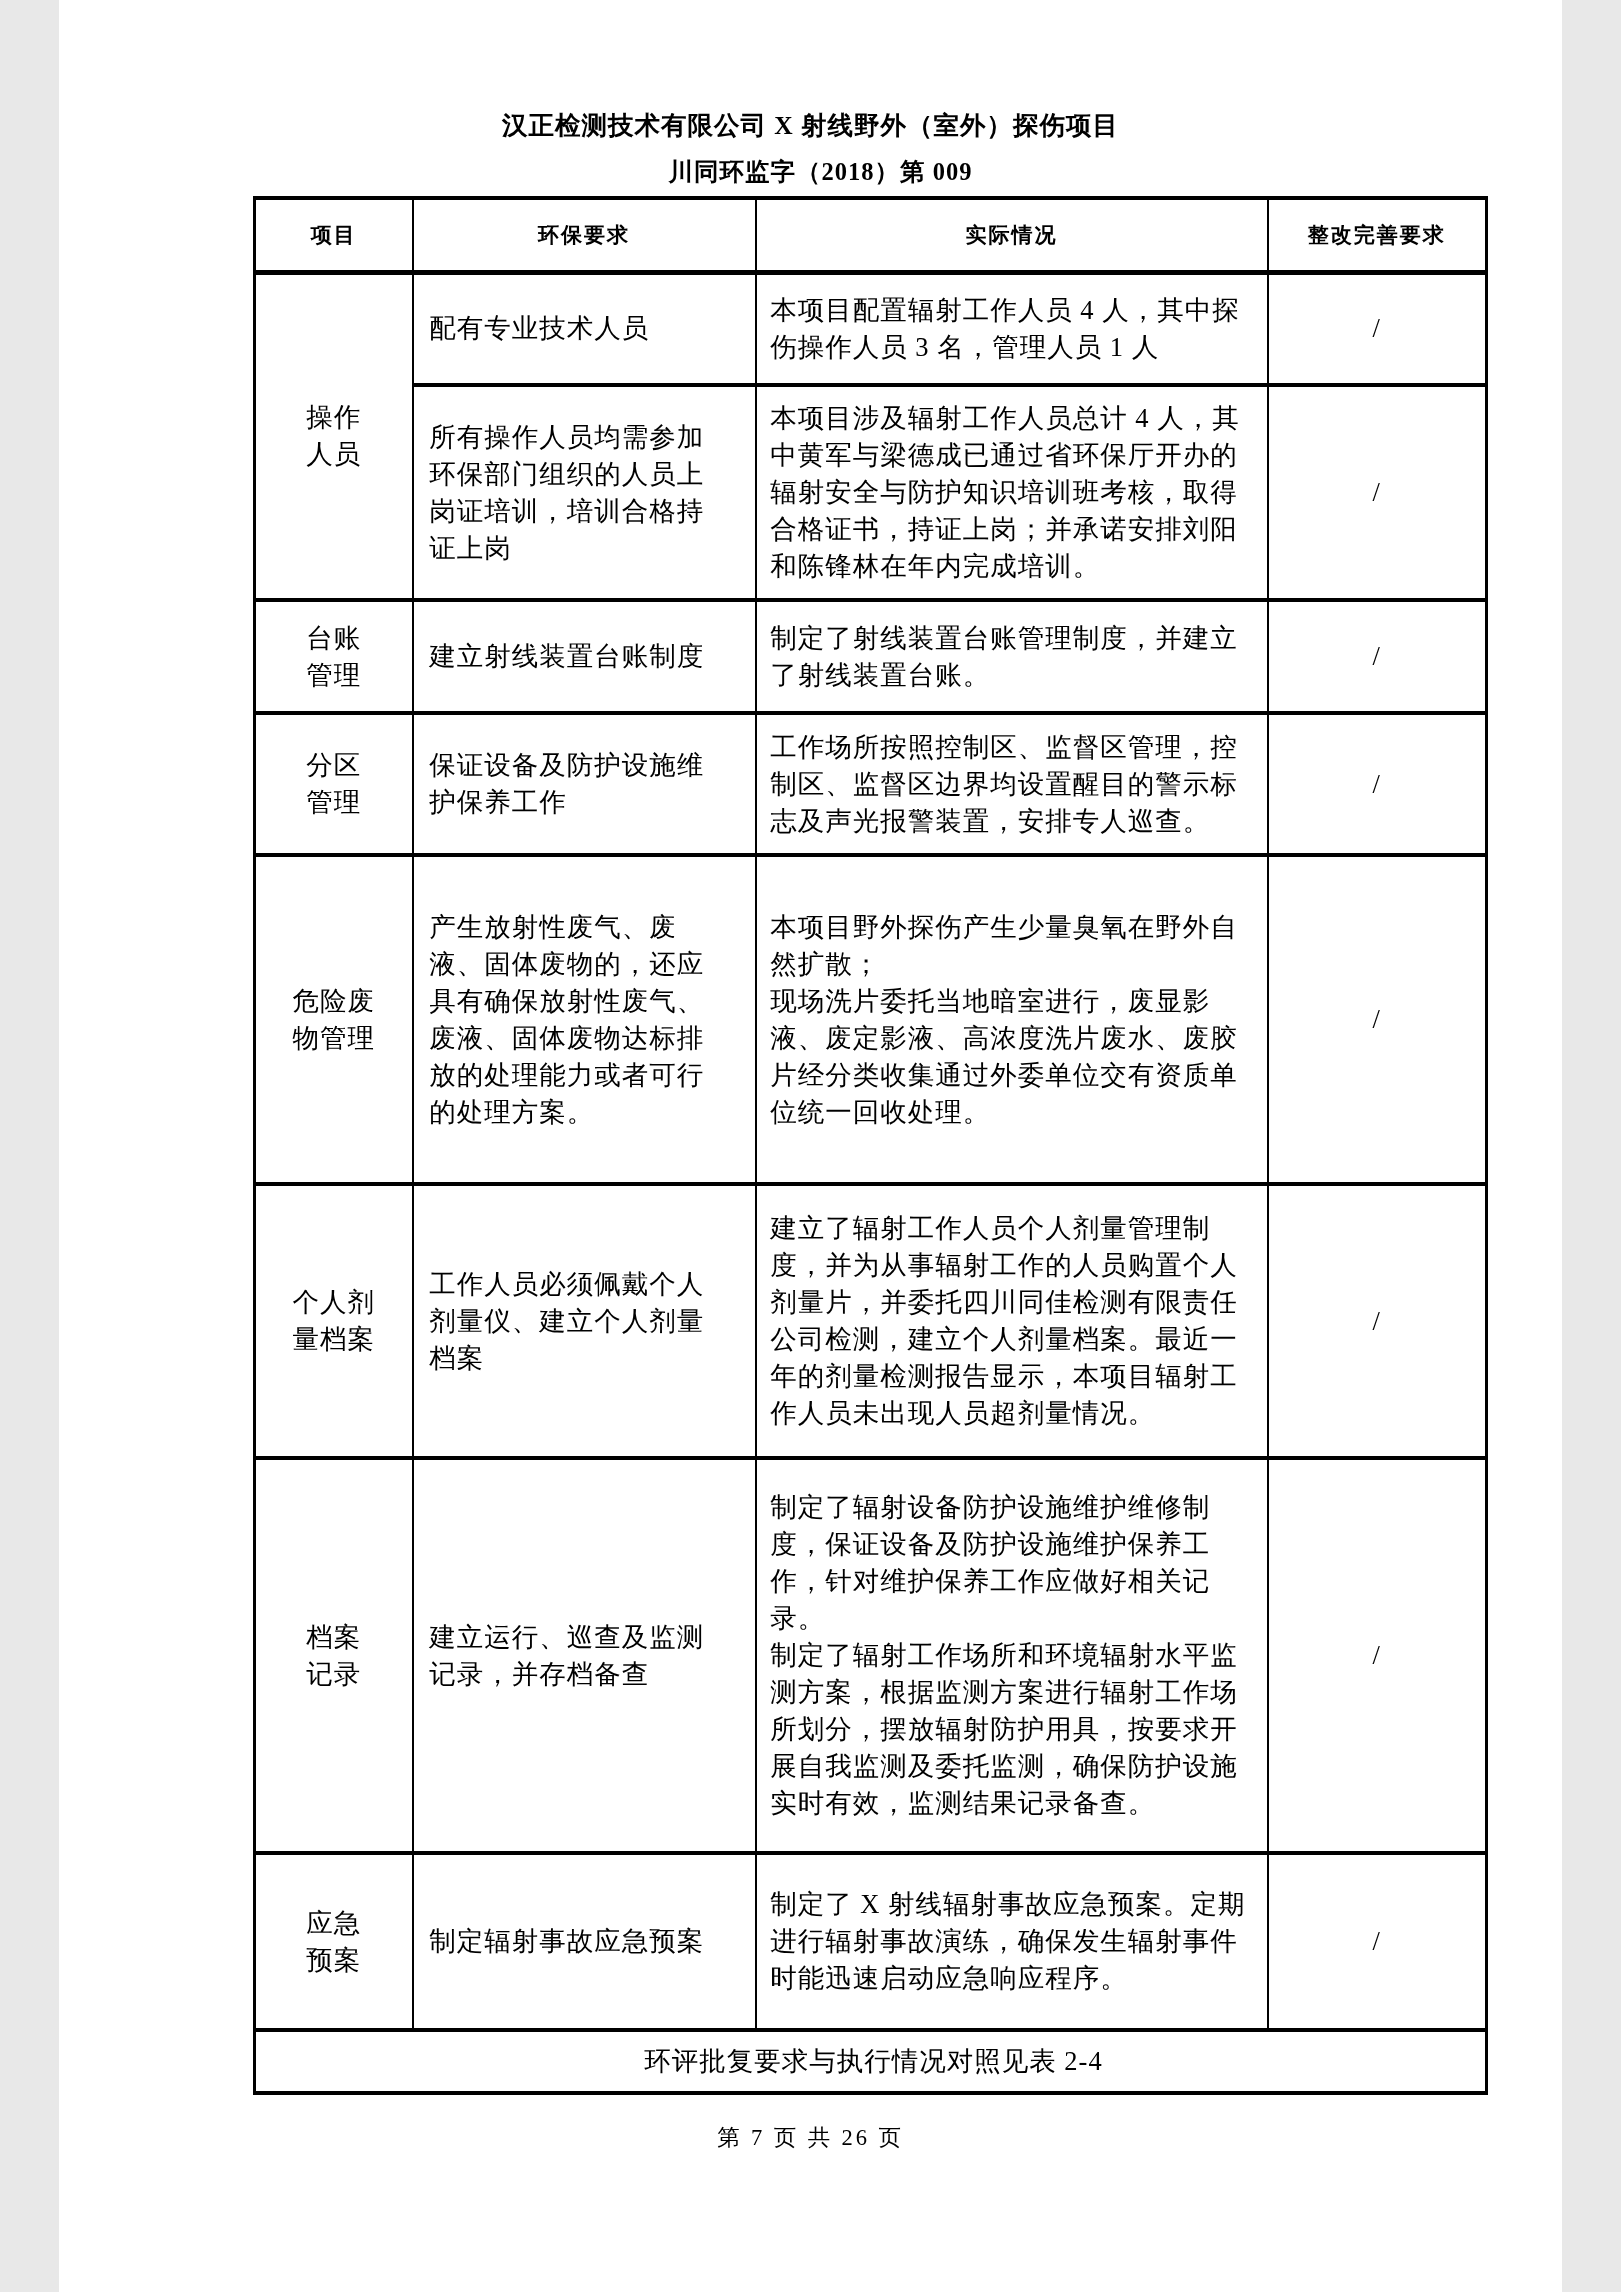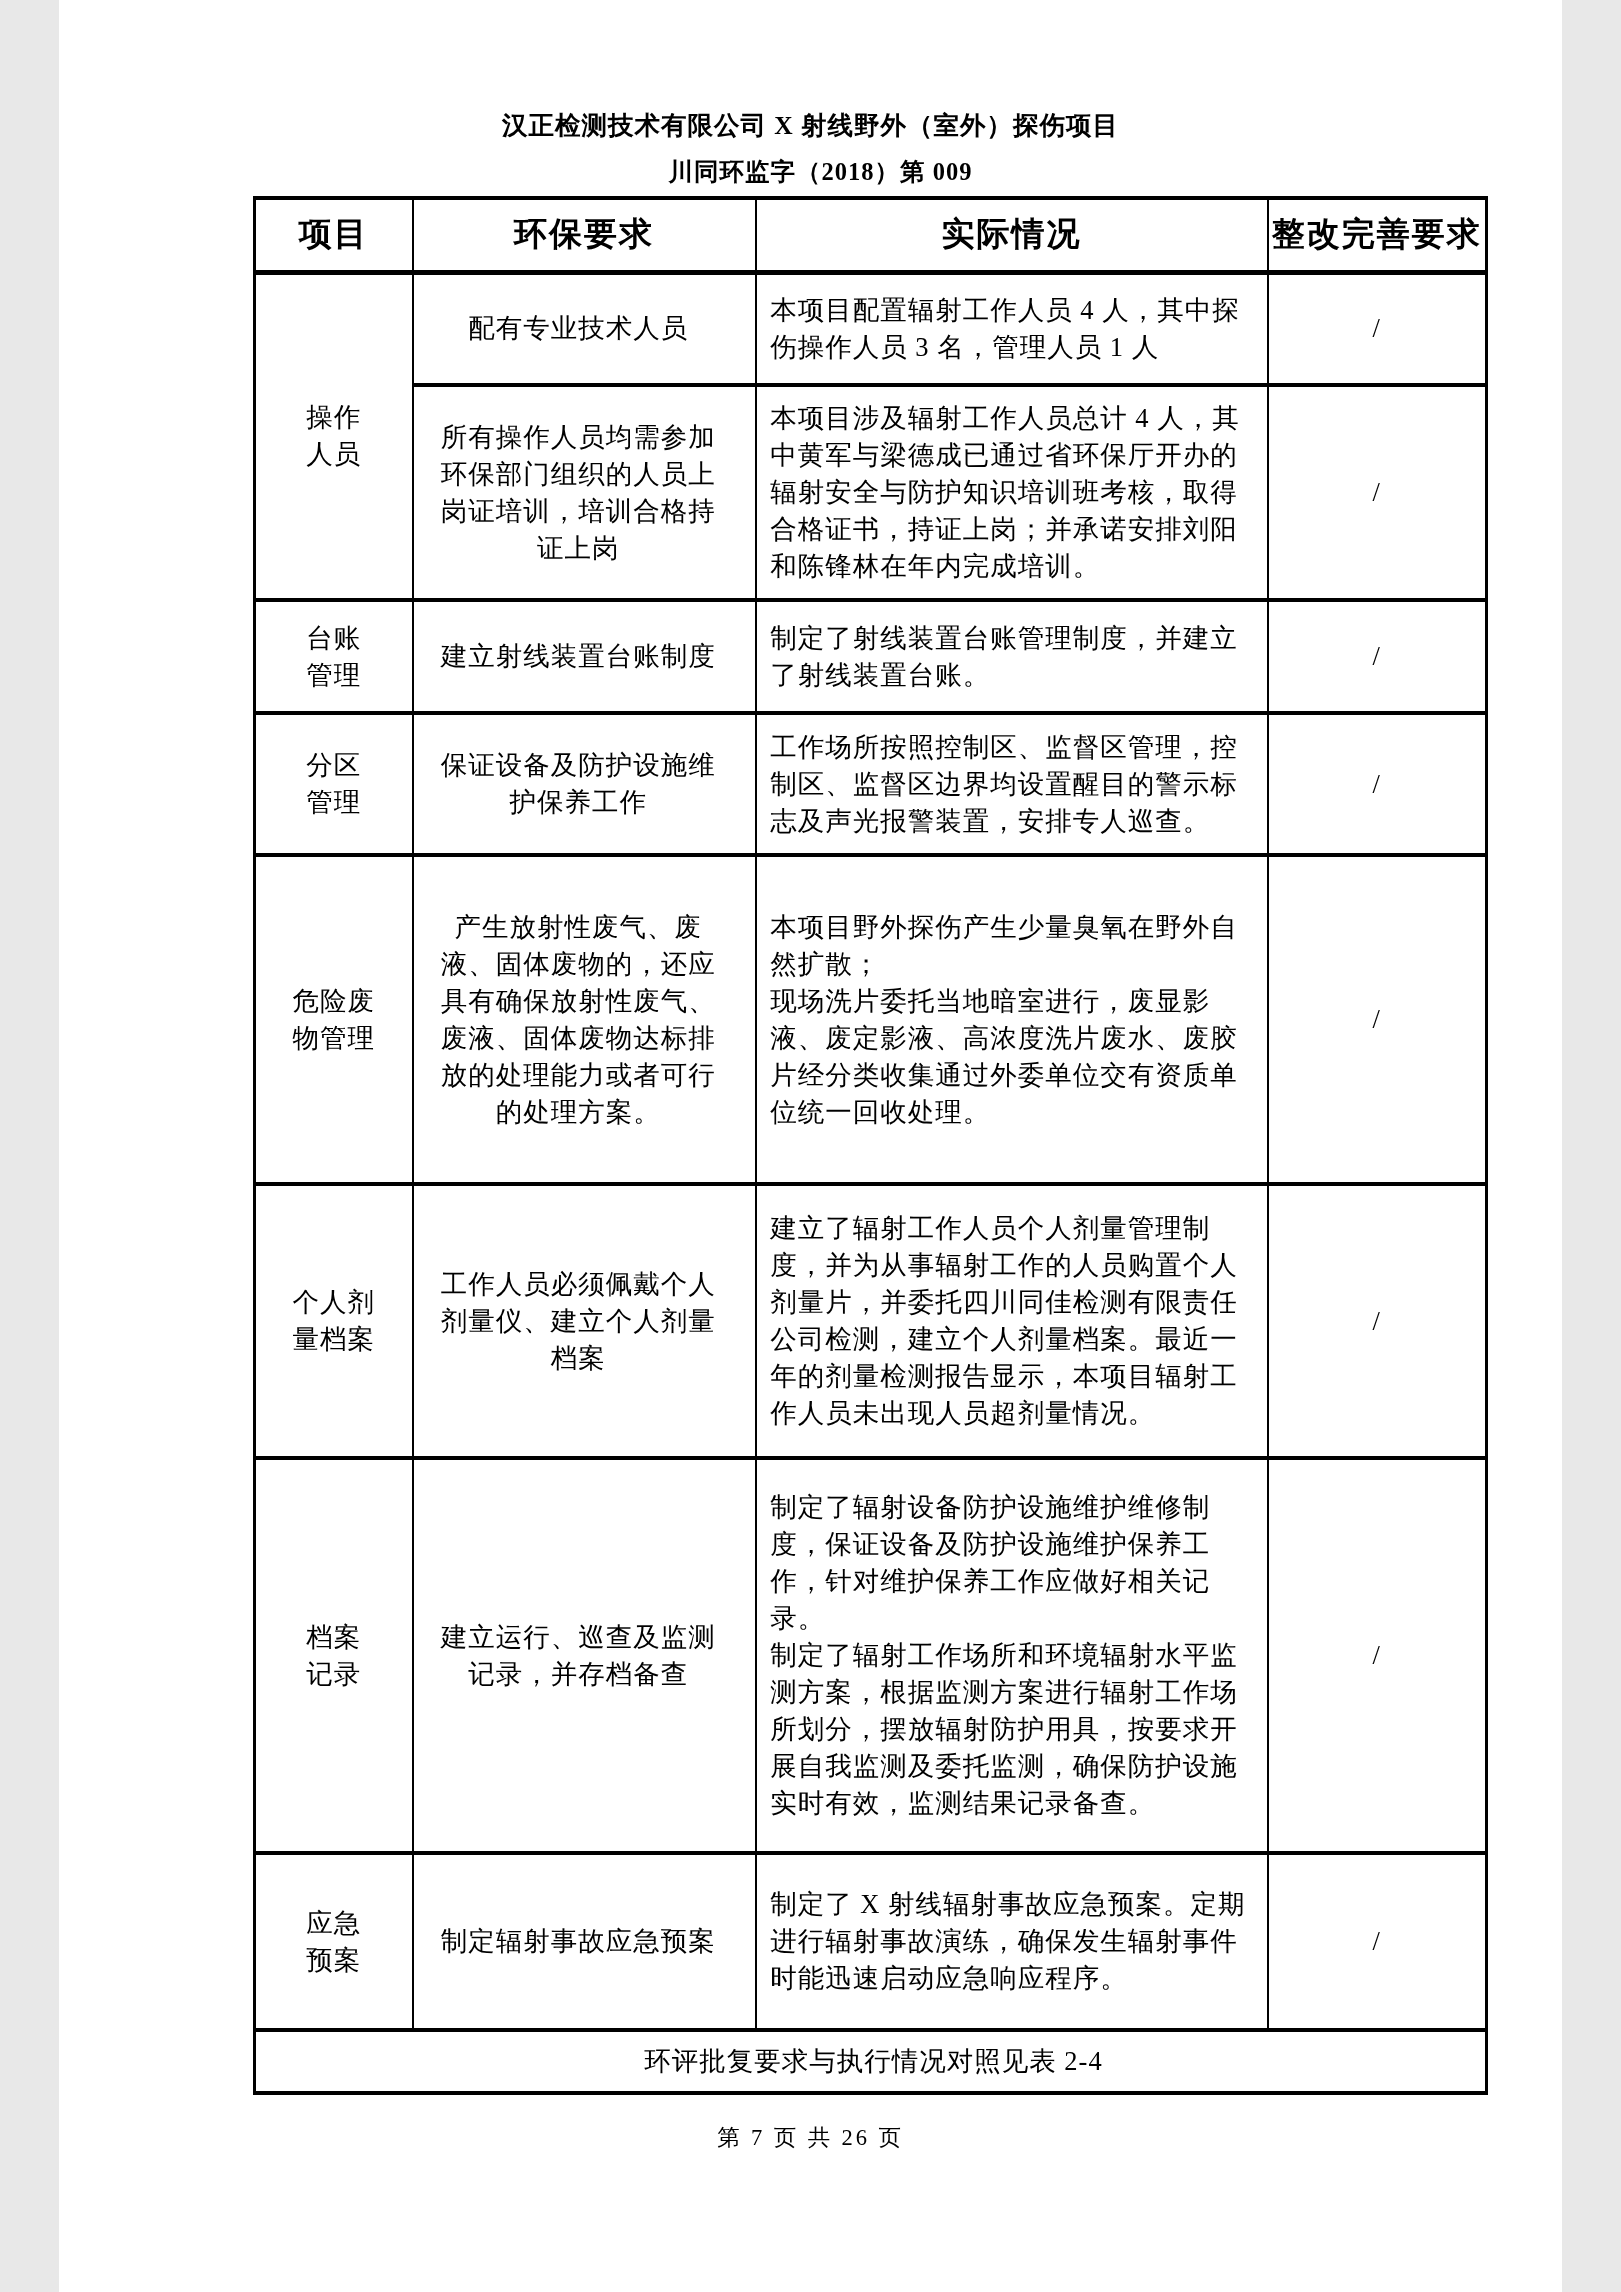--- a/index.html
+++ b/index.html
@@ -36,37 +36,37 @@
   .audit-table th, .audit-table td {
     border-left: 2.9px solid #000;
     border-right: 2.9px solid #000;
     border-top: 4.9px solid #000;
     border-bottom: 4.9px solid #000;
     vertical-align: middle;
     white-space: pre-line;
     overflow: hidden;
   }
   .audit-table thead th {
-    font-size: 33px;
+    font-size: 21px;
     font-weight: bold;
     text-align: center;
     letter-spacing: 2px;
     border-bottom-width: 5.9px;
   }
   .audit-table td {
     font-size: 26.5px;
     line-height: 37px;
     letter-spacing: 1px;
   }
   .cell-item {
     text-align: center;
     line-height: 45px;
     padding: 0 3.9px;
   }
-  .cell-req  { text-align: center; padding: 7.8px 27.4px 7.8px 15.7px; }
+  .cell-req  { text-align: left; padding: 7.8px 27.4px 7.8px 15.7px; }
   .cell-act  { text-align: left; padding: 7.8px 9.8px 7.8px 13.7px; }
   .cell-rect { text-align: center; font-size: 25.5px; }
   .note-cell {
     text-align: center;
     padding: 0 9.8px 0 15.7px;
     font-size: 27.4px;
     letter-spacing: 2px;
     white-space: nowrap;
   }
 

